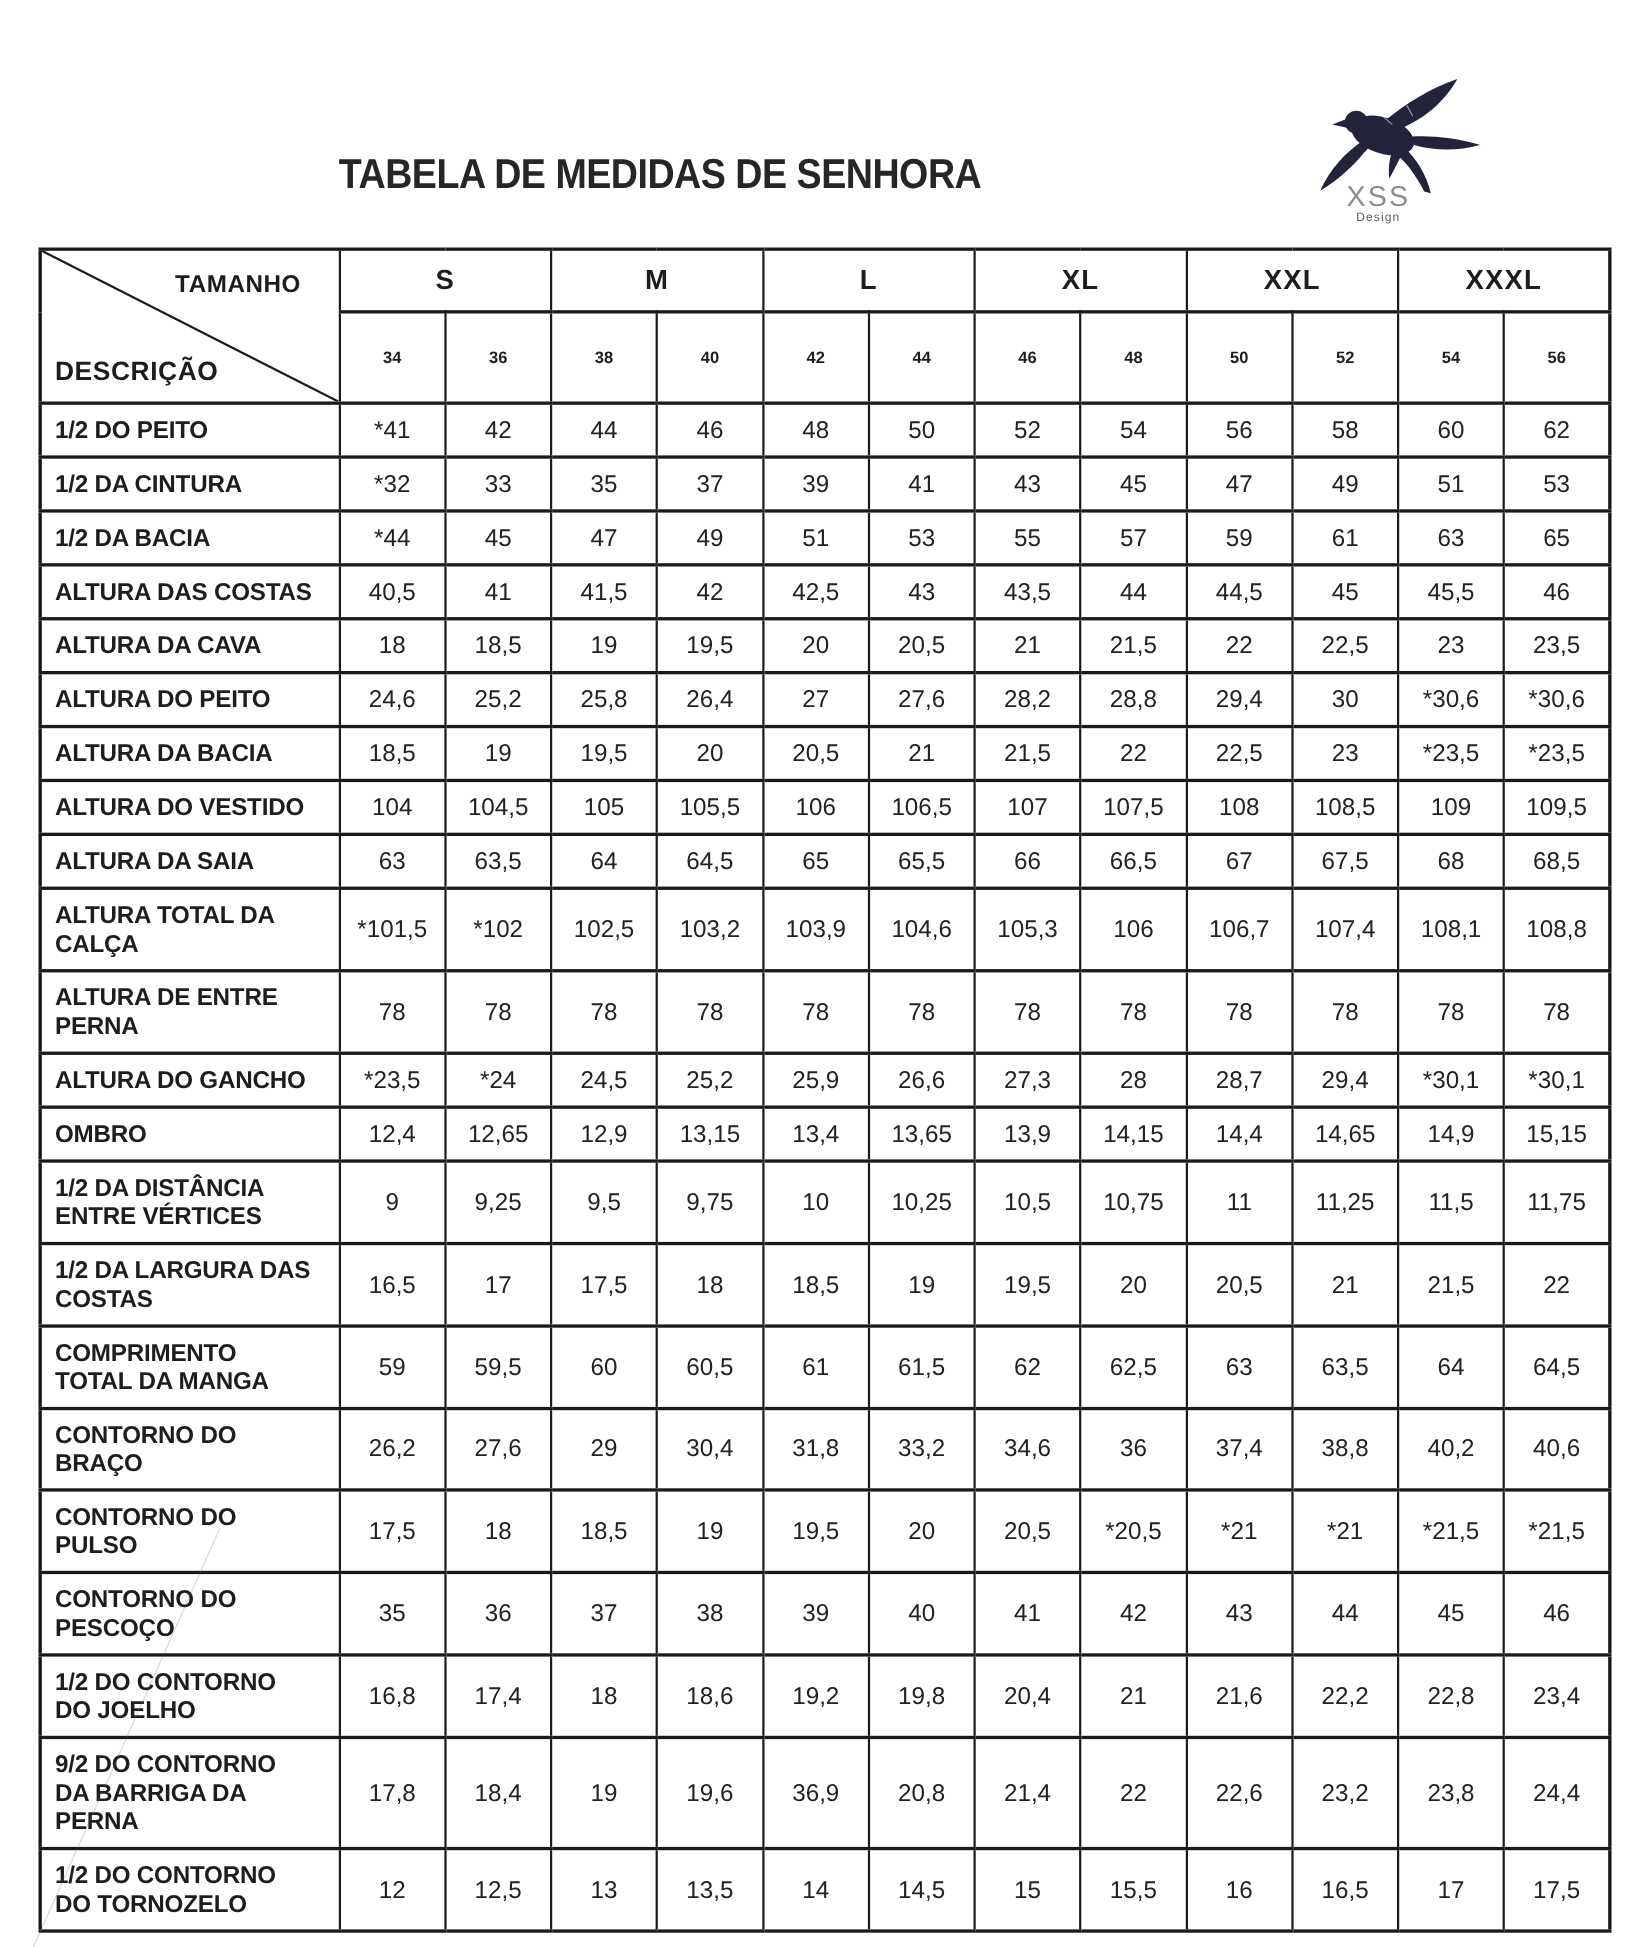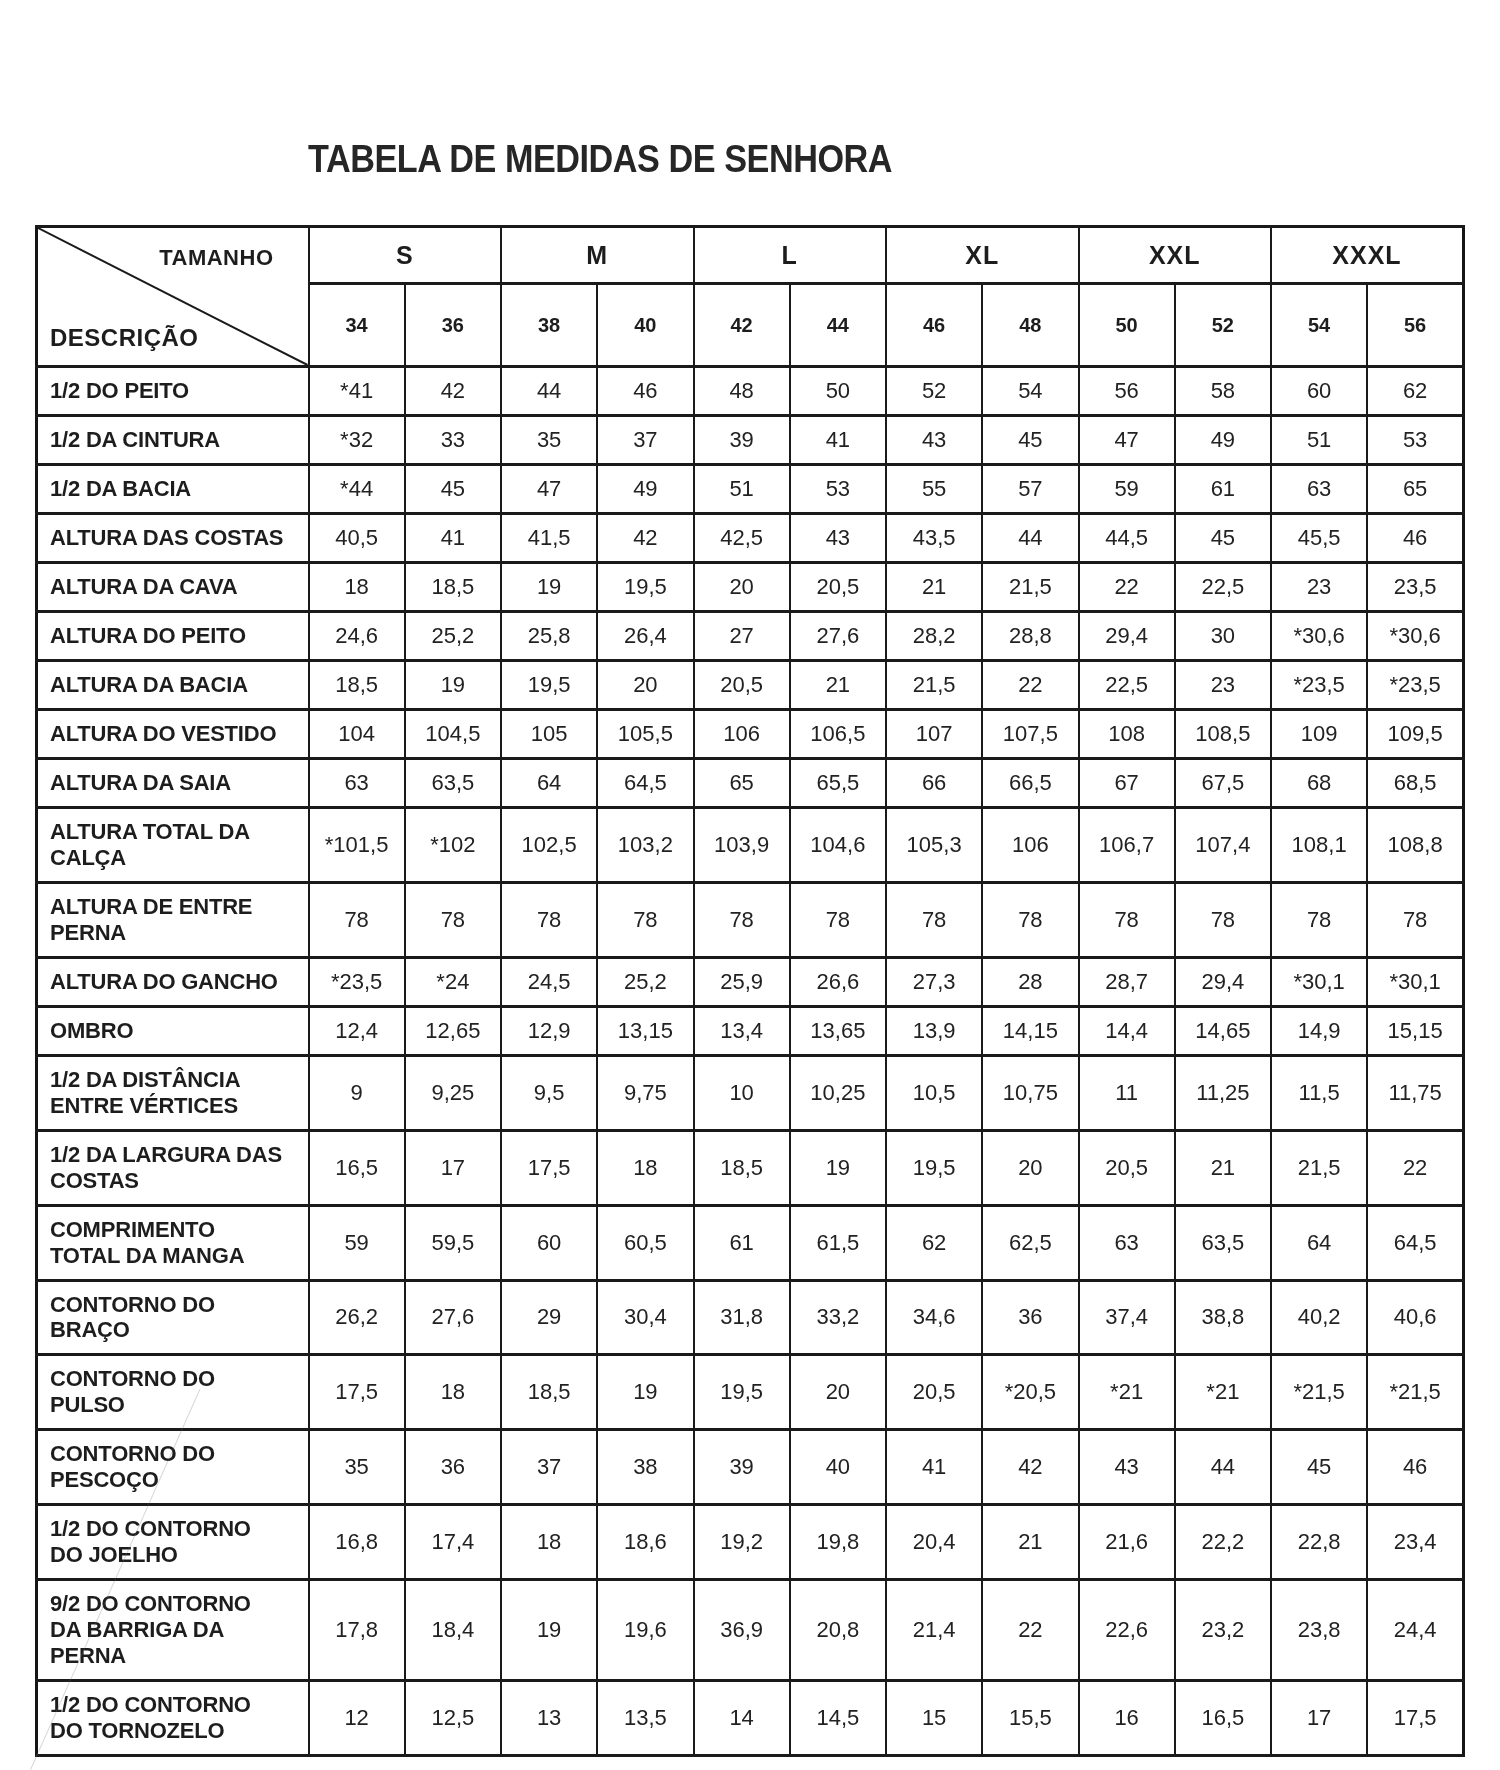--- a/index.html
+++ b/index.html
@@ -25,21 +25,21 @@
     position:absolute; left:35px; top:225px; width:1430px;
     border-collapse:collapse; table-layout:fixed;
     border:3px solid #151515;
   }
   .size-table col.col-label { width:272px; }
   .size-table th, .size-table td {
     border:2px solid #1a1a1a; border-top-width:3px; border-bottom-width:3px;
     background:transparent;
   }
   .group-cell { height:52px; font-size:25px; font-weight:700; text-align:center; letter-spacing:1px; }
-  .size-cell  { height:78px; font-size:20px; font-weight:700; vertical-align:middle; }
+  .size-cell  { height:78px; font-size:15px; font-weight:700; vertical-align:middle; }
   .label-cell {
     text-align:left; font-weight:700; font-size:22px; line-height:1.18;
     padding:10px 20px 10px 12px; letter-spacing:-0.2px;
   }
   .value-cell { text-align:center; font-size:22px; font-weight:400; padding:10px 3px; color:#222; }
   
   .corner { position:relative; padding:0; }
   .corner svg.diag { position:absolute; inset:0; width:100%; height:100%; display:block; }
   .corner-top   { position:absolute; top:17px;  right:34px; font-size:22px; font-weight:700; letter-spacing:.5px;text-align:center; }
   .corner-bottom{ position:absolute; bottom:13px; left:12px; font-size:24px; font-weight:700; letter-spacing:.5px; }
@@ -50,20 +50,46 @@
     transform:rotate(24deg); transform-origin:0 100%;
   }
 </style>
 </head>
 <body>
 
 <div class="page">
 
   <h1 class="title">TABELA DE MEDIDAS DE SENHORA</h1>
 
+  <div class="logo">
+    <svg class="swallow" viewBox="0 0 320 220" xmlns="http://www.w3.org/2000/svg" aria-hidden="true">
+      <g fill="#23233a">
+
+        <path d="M150 80 C192 46 232 22 274 8 C254 44 220 74 180 90 Z"></path>
+
+        <ellipse cx="150" cy="102" rx="54" ry="30" transform="rotate(18 150 102)"></ellipse>
+
+        <circle cx="106" cy="80" r="19"></circle>
+
+        <path d="M92 74 L66 84 L94 90 Z"></path>
+
+        <path d="M130 118 C106 148 80 174 46 194 C62 158 88 130 118 110 Z"></path>
+
+        <path d="M182 118 C206 140 222 166 230 198 L219 195 C205 168 191 150 179 139 L161 174 C158 151 163 132 171 118 Z"></path>
+
+        <path d="M196 104 C234 102 270 106 312 118 C272 129 234 127 202 118 Z"></path>
+
+        <path d="M150 70 L166 84 M190 52 L200 70 M120 130 L104 152 M200 128 L212 150" stroke="#fcfcfa" stroke-width="2" fill="none" opacity=".55"></path>
+      </g>
+    </svg>
+    <div class="logo-text">
+      <div class="brand">XSS</div>
+      <div class="sub">Design</div>
+    </div>
+  </div>
 
   <table class="size-table">
     <colgroup>
       <col class="col-label">
       <col span="12">
     </colgroup>
     <thead>
       <tr>
         <th class="corner" rowspan="2">
           <svg class="diag" viewBox="0 0 100 100" preserveAspectRatio="none" xmlns="http://www.w3.org/2000/svg" aria-hidden="true">

